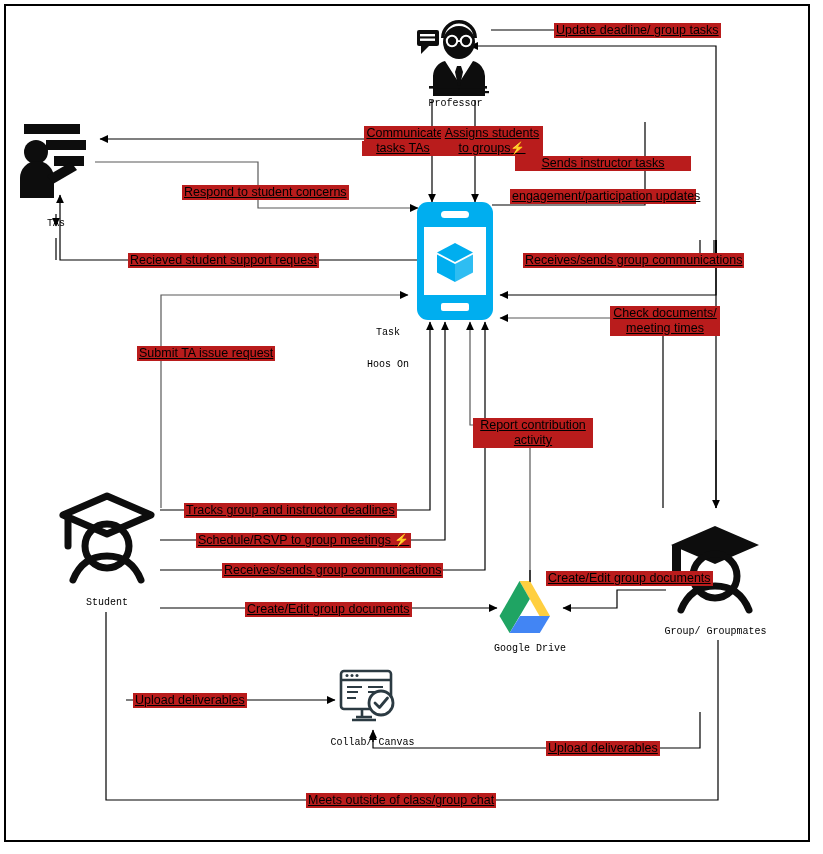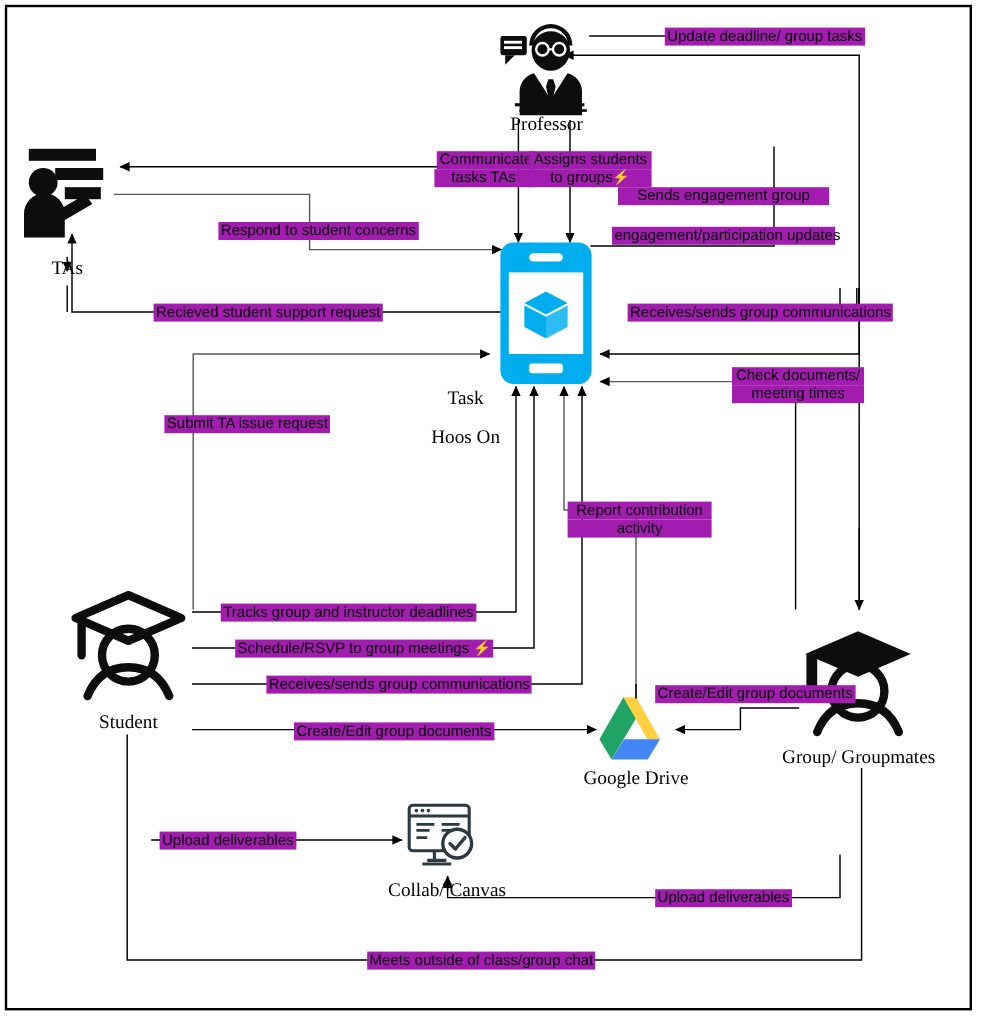--- a/index.html
+++ b/index.html
@@ -32,28 +32,29 @@
     height: 854px;
     pointer-events: none;
   }
   .lbl {
     position: absolute;
     font-family: "Liberation Sans", sans-serif;
     font-size: 12.5px;
     color: #000000;
     white-space: nowrap;
     line-height: 15px;
-    background: #a21caf;
+    background: #b91c1c;
     padding: 0 2px;
+    text-decoration: underline;
   }
   .lbl.ctr { text-align: center; }
   .node-label {
     position: absolute;
-    font-family: Liberation Serif, serif;
-    font-size: 16px;
+    font-family: Liberation Mono, monospace;
+    font-size: 10px;
     color: #000000;
     white-space: nowrap;
     text-align: center;
     line-height: 15px;
   }
   .icon-box { position: absolute; }
   .bolt { color: #F5A623; font-size: 12px; }
 </style>
 </head>
 <body>
@@ -272,21 +273,21 @@
   <div class="lbl" style="left:182px; top:185px;">Respond to student concerns</div>
 
   <div class="lbl ctr" style="left:364px; top:126px; width:78px;">Communicate</div>
   <div class="lbl ctr" style="left:362px; top:141px; width:78px;">tasks TAs</div>
 
   <div class="lbl ctr" style="left:441px; top:126px; width:98px;">Assigns students</div>
   <div class="lbl ctr" style="left:441px; top:141px; width:98px;">
     <span>to groups</span><span class="bolt">⚡</span>
   </div>
 
-  <div class="lbl ctr" style="left:515px; top:156px; width:172px;">Sends engagement group</div>
+  <div class="lbl ctr" style="left:515px; top:156px; width:172px;">Sends instructor tasks</div>
   <div class="lbl ctr" style="left:510px; top:189px; width:182px;">engagement/participation updates</div>
 
   <div class="lbl" style="left:128px; top:253px;">Recieved student support request</div>
 
   <div class="lbl" style="left:523px; top:253px;">Receives/sends group communications</div>
 
   <div class="lbl ctr" style="left:610px; top:306px; width:106px;">Check documents/</div>
   <div class="lbl ctr" style="left:610px; top:321px; width:106px;">meeting times</div>
 
   <div class="lbl" style="left:98px; top:346px;margin-left:39px;">Submit TA issue request</div>

